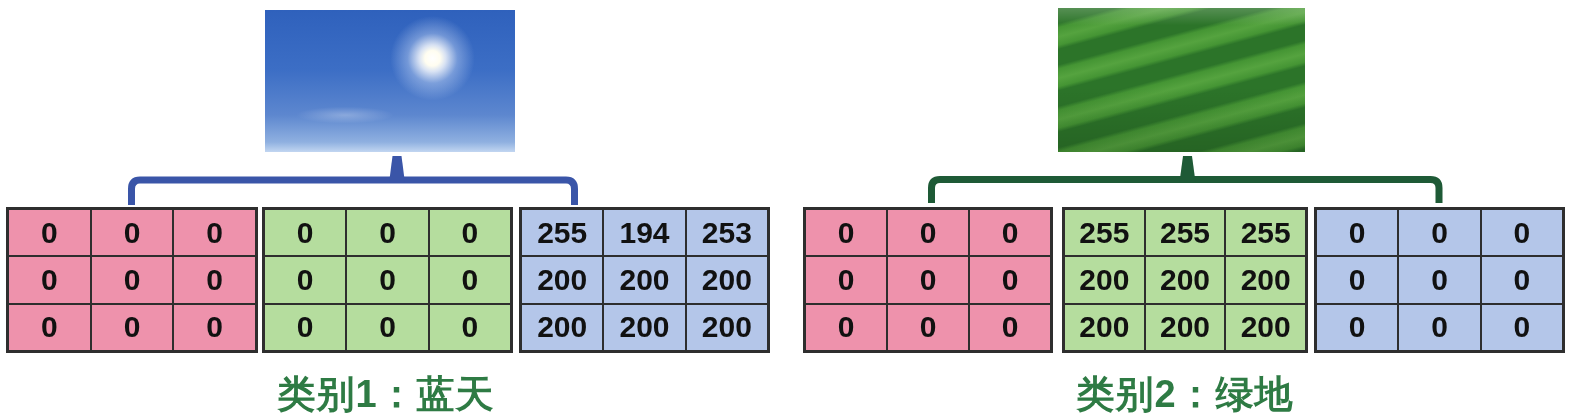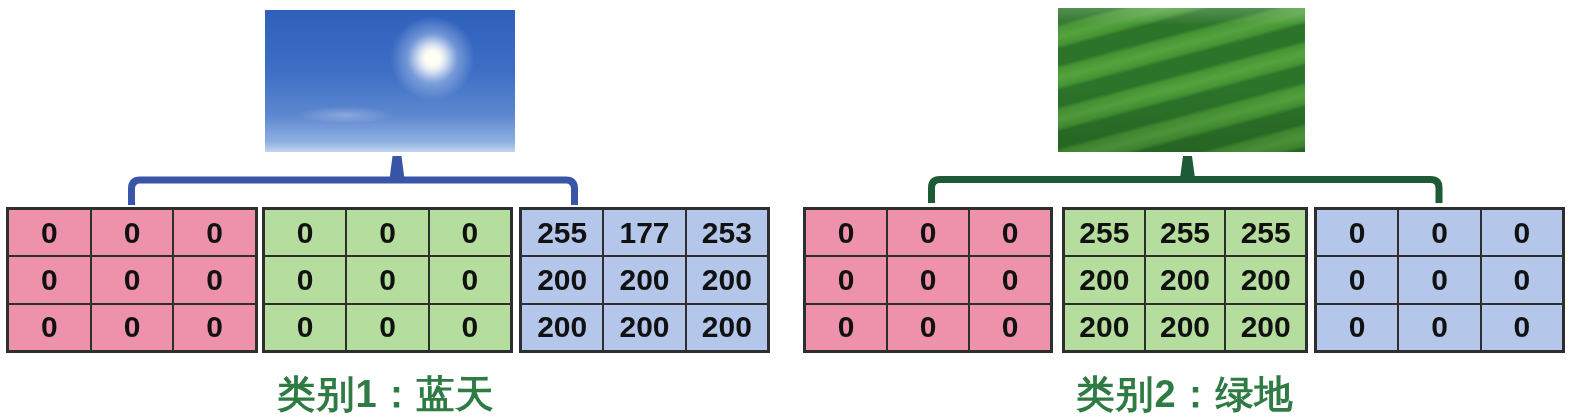--- a/index.html
+++ b/index.html
@@ -70,21 +70,21 @@
       <div class="cell" style="background: rgb(181, 221, 158); color: rgb(17, 17, 17);">0</div>
       <div class="cell" style="background: rgb(181, 221, 158); color: rgb(17, 17, 17);">0</div>
       <div class="cell" style="background: rgb(181, 221, 158); color: rgb(17, 17, 17);">0</div>
       <div class="cell" style="background: rgb(181, 221, 158); color: rgb(17, 17, 17);">0</div>
       <div class="cell" style="background: rgb(181, 221, 158); color: rgb(17, 17, 17);">0</div>
       <div class="cell" style="background: rgb(181, 221, 158); color: rgb(17, 17, 17);">0</div>
       <div class="cell" style="background: rgb(181, 221, 158); color: rgb(17, 17, 17);">0</div>
     </div>
   <div class="matrix" style="left: 519px; width: 251px; background: rgb(46, 46, 46);">
       <div class="cell" style="background: rgb(180, 198, 233); color: rgb(17, 17, 17);">255</div>
-      <div class="cell" style="background: rgb(180, 198, 233); color: rgb(17, 17, 17);">177</div>
+      <div class="cell" style="background: rgb(180, 198, 233); color: rgb(17, 17, 17);">194</div>
       <div class="cell" style="background: rgb(180, 198, 233); color: rgb(17, 17, 17);">253</div>
       <div class="cell" style="background: rgb(180, 198, 233); color: rgb(17, 17, 17);">200</div>
       <div class="cell" style="background: rgb(180, 198, 233); color: rgb(17, 17, 17);">200</div>
       <div class="cell" style="background: rgb(180, 198, 233); color: rgb(17, 17, 17);">200</div>
       <div class="cell" style="background: rgb(180, 198, 233); color: rgb(17, 17, 17);">200</div>
       <div class="cell" style="background: rgb(180, 198, 233); color: rgb(17, 17, 17);">200</div>
       <div class="cell" style="background: rgb(180, 198, 233); color: rgb(17, 17, 17);">200</div>
     </div>
 
   <div class="matrix" style="left: 803px; width: 250px; background: rgb(46, 46, 46);">

